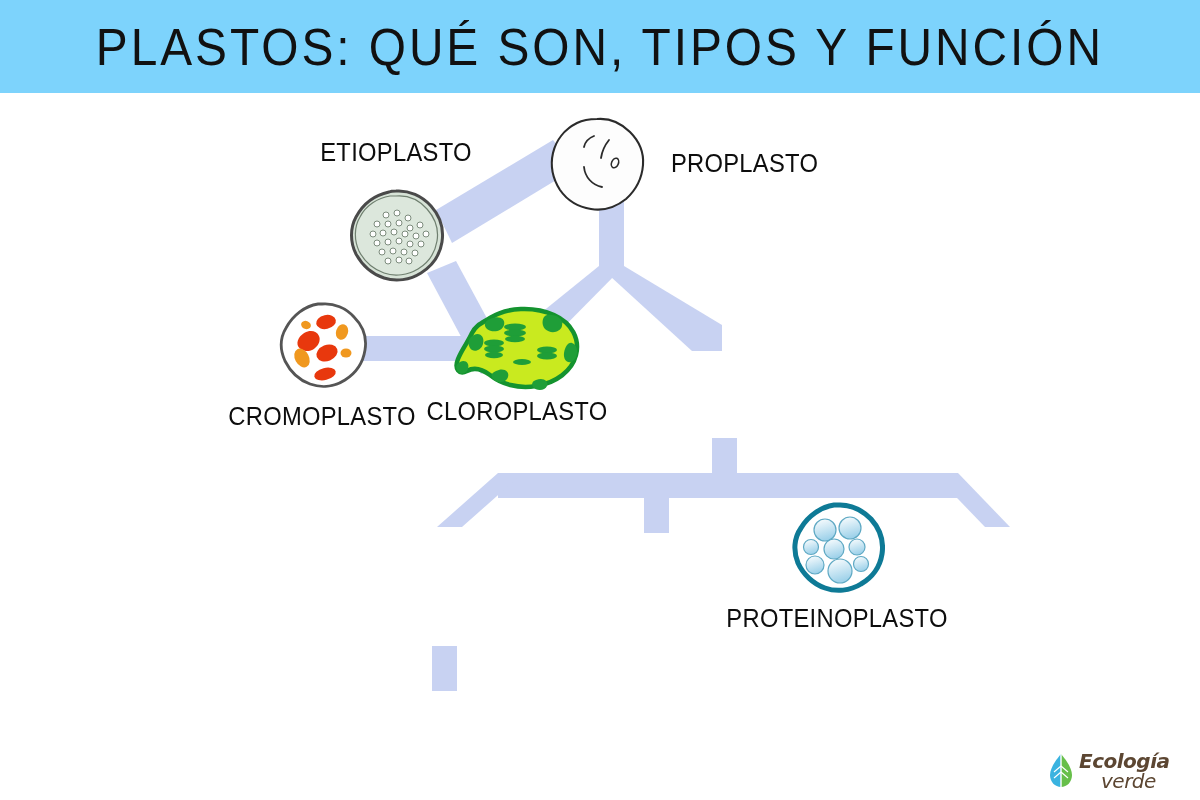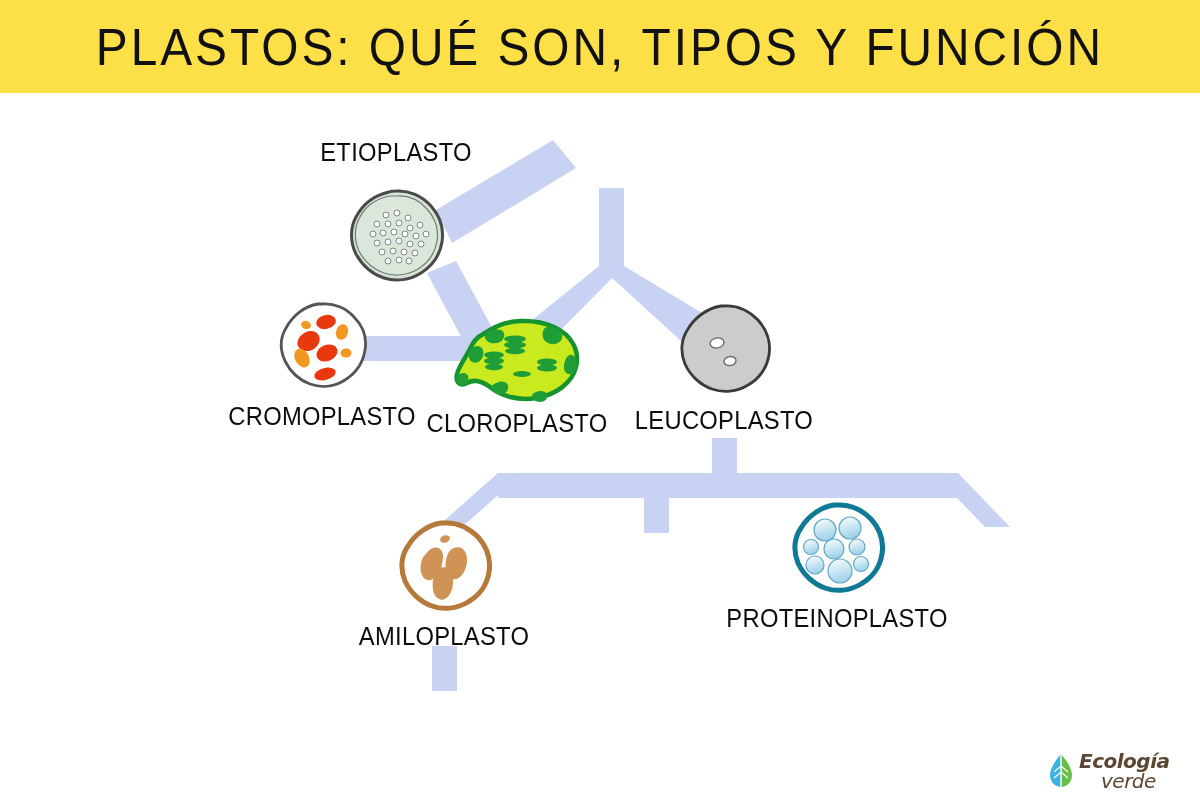--- a/index.html
+++ b/index.html
@@ -14,21 +14,21 @@
     overflow: hidden;
     font-family: "Liberation Sans", sans-serif;
   }
 
   
   #header-banner {
     position: absolute;
     left: 0; top: 0;
     width: 1200px;
     height: 93px;
-    background: #fde047;
+    background: #7dd3fc;
     display: flex;
     align-items: center;
     justify-content: center;
   }
   #header-title {
     font-family: "Liberation Sans", sans-serif;
     font-size: 52px;
     font-weight: 400;
     letter-spacing: 3.2px;
     color: #111111;
@@ -146,20 +146,32 @@
       <rect x="644" y="395" width="25" height="45"></rect>
 
       <polygon points="933,380 958,380 1010,434 985,434"></polygon>
 
       <rect x="432" y="553" width="25" height="45"></rect>
     </g>
   </svg>
 
   <div id="node-layer">
 
+    <div class="node" style="left:547px; top:22px; width:100px; height:100px;">
+      <svg class="node-shape" width="100" height="100" viewBox="0 0 100 100">
+        <path d="M50 4 C62 3 74 8 83 17 C92 26 97 38 96 50 C95 63 89 75 79 84
+                 C69 92 56 96 44 94 C31 92 20 85 13 75 C6 64 3 51 6 38
+                 C9 25 18 14 30 8 C36 5 43 4 50 4 Z" fill="#fdfdfd" stroke="#2b2b2b" stroke-width="2.1"></path>
+        <path d="M47 21 C42 23 38 27 37 32" fill="none" stroke="#2b2b2b" stroke-width="1.8" stroke-linecap="round"></path>
+        <path d="M62 25 C58 30 55 36 54 43" fill="none" stroke="#2b2b2b" stroke-width="1.8" stroke-linecap="round"></path>
+        <path d="M37 52 C38 62 45 70 55 72" fill="none" stroke="#2b2b2b" stroke-width="1.8" stroke-linecap="round"></path>
+        <ellipse cx="68" cy="48" rx="3.4" ry="5" fill="none" stroke="#2b2b2b" stroke-width="1.6" transform="rotate(22 68 48)"></ellipse>
+      </svg>
+      <div class="node-label" style="left:120px; top:34px;">PROPLASTO</div>
+    </div>
 
     <div class="node" style="left:346px; top:95px; width:100px; height:100px;">
       <svg class="node-shape" width="100" height="100" viewBox="0 0 100 100">
         <path d="M50 3 C63 2 76 8 85 18 C94 28 98 41 96 54 C94 67 86 78 75 85
                  C64 92 50 94 38 90 C26 86 16 77 10 66 C4 54 4 40 10 29
                  C17 16 29 7 43 4 C45 3 48 3 50 3 Z" fill="#d7e3d7" stroke="#4a4a4a" stroke-width="3"></path>
         <path d="M50 8 C62 7 73 12 81 21 C89 30 93 41 91 53 C89 65 82 75 72 81
                  C62 87 49 89 38 85 C27 81 18 73 13 63 C8 52 8 39 14 29
                  C20 17 32 10 44 8 C46 8 48 8 50 8 Z" fill="#dce7dc" stroke="#6f7f6f" stroke-width="1.2"></path>
         <g fill="#ffffff" stroke="#7d8c7d" stroke-width="1">
@@ -204,21 +216,21 @@
         <ellipse cx="67" cy="31" rx="6" ry="8" fill="#f0981f" transform="rotate(18 67 31)"></ellipse>
         <path d="M24 37 C30 28 41 28 44 35 C47 42 39 51 31 50 C24 49 20 44 24 37 Z" fill="#e8380d"></path>
         <ellipse cx="27" cy="57" rx="7" ry="10" fill="#f0981f" transform="rotate(-28 27 57)"></ellipse>
         <ellipse cx="52" cy="52" rx="11" ry="8" fill="#e8380d" transform="rotate(-22 52 52)"></ellipse>
         <ellipse cx="71" cy="52" rx="5.5" ry="4.5" fill="#f0981f"></ellipse>
         <ellipse cx="50" cy="73" rx="11" ry="6" fill="#e8380d" transform="rotate(-14 50 73)"></ellipse>
       </svg>
       <div class="node-label label-center" style="left:47px; top:101px;">CROMOPLASTO</div>
     </div>
 
-    <div class="node" style="left:452px; top:224px; width:130px; height:90px;">
+    <div class="node" style="left:452px; top:212px; width:130px; height:90px;">
       <svg class="node-shape" width="130" height="90" viewBox="0 0 130 90">
         <path d="M38 13 C55 2 82 1 102 10 C120 18 128 34 124 50
                  C120 66 104 78 84 81 C66 84 49 79 38 70
                  C30 64 22 62 15 66 C7 70 2 64 6 54
                  C10 44 16 37 20 28 C24 20 30 18 38 13 Z" fill="#c9ea1f" stroke="#14932f" stroke-width="4.5" stroke-linejoin="round"></path>
         <g fill="#1f9e38">
           <path d="M38 14 C46 10 54 13 52 20 C50 27 40 28 35 24 C31 20 33 16 38 14 Z"></path>
           <path d="M95 10 C104 9 112 14 110 21 C108 28 98 29 93 24 C89 20 90 11 95 10 Z"></path>
           <path d="M120 38 C126 40 127 50 122 55 C117 60 111 56 112 48 C113 42 116 37 120 38 Z"></path>
           <path d="M22 30 C28 27 33 32 31 39 C29 46 21 48 18 43 C15 38 17 32 22 30 Z"></path>
@@ -234,43 +246,21 @@
           <ellipse cx="42" cy="44" rx="10" ry="3.4"></ellipse>
           <ellipse cx="42" cy="50" rx="9" ry="3.2"></ellipse>
           <ellipse cx="95" cy="45" rx="10" ry="3.4"></ellipse>
           <ellipse cx="95" cy="51" rx="10" ry="3.4"></ellipse>
           <ellipse cx="70" cy="57" rx="9" ry="3"></ellipse>
         </g>
       </svg>
       <div class="node-label label-center" style="left:65px; top:92px;">CLOROPLASTO</div>
     </div>
 
-    <div class="node" style="left:676px; top:210px; width:96px; height:96px;">
-      <svg class="node-shape" width="96" height="96" viewBox="0 0 96 96">
-        <path d="M48 3 C61 2 73 8 82 17 C91 27 95 39 93 52 C91 65 83 76 72 82
-                 C61 89 47 90 36 86 C24 82 14 72 9 61 C4 49 5 36 12 26
-                 C19 14 32 5 45 3 C46 3 47 3 48 3 Z" fill="#cccccc" stroke="#3a3a3a" stroke-width="2.8"></path>
-        <ellipse cx="41" cy="40" rx="7" ry="5" fill="#ffffff" stroke="#6a6a6a" stroke-width="1.4" transform="rotate(-10 41 40)"></ellipse>
-        <ellipse cx="54" cy="58" rx="6" ry="4.5" fill="#ffffff" stroke="#6a6a6a" stroke-width="1.4" transform="rotate(-10 54 58)"></ellipse>
-      </svg>
-      <div class="node-label label-center" style="left:48px; top:103px;">LEUCOPLASTO</div>
-    </div>
-
-    <div class="node" style="left:396px; top:427px; width:96px; height:96px;">
-      <svg class="node-shape" width="96" height="96" viewBox="0 0 96 96">
-        <path d="M48 3 C61 2 73 8 82 17 C91 27 95 39 93 52 C91 65 83 76 72 82
-                 C61 89 47 90 36 86 C24 82 14 72 9 61 C4 49 5 36 12 26
-                 C19 14 32 5 45 3 C46 3 47 3 48 3 Z" fill="#ffffff" stroke="#b5793a" stroke-width="5"></path>
-        <path d="M30 34 C36 24 47 26 47 36 C47 47 42 58 35 60 C27 62 23 52 25 43 C26 38 28 36 30 34 Z" fill="#cf9455"></path>
-        <path d="M58 28 C66 25 72 32 71 42 C70 53 63 61 56 59 C49 57 48 45 51 36 C53 31 55 29 58 28 Z" fill="#cf9455"></path>
-        <path d="M44 48 C52 45 58 53 57 64 C56 75 49 82 43 79 C36 76 35 62 39 53 C41 50 42 49 44 48 Z" fill="#cf9455"></path>
-        <ellipse cx="49" cy="19" rx="5" ry="3.6" fill="#cf9455" transform="rotate(-20 49 19)"></ellipse>
-      </svg>
-      <div class="node-label label-center" style="left:48px; top:102px;">AMILOPLASTO</div>
-    </div>
+
 
 
     <div class="node" style="left:789px; top:409px; width:96px; height:96px;">
       <svg class="node-shape" width="96" height="96" viewBox="0 0 96 96">
         <defs>
           <linearGradient id="protGrad" x1="0" y1="0" x2="0.3" y2="1">
             <stop offset="0%" stop-color="#ffffff"></stop>
             <stop offset="100%" stop-color="#9fd2ea"></stop>
           </linearGradient>
         </defs>

